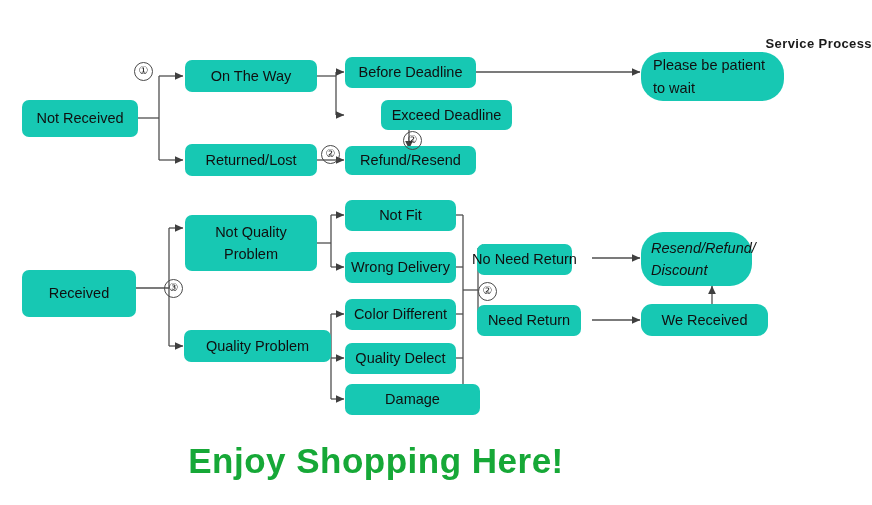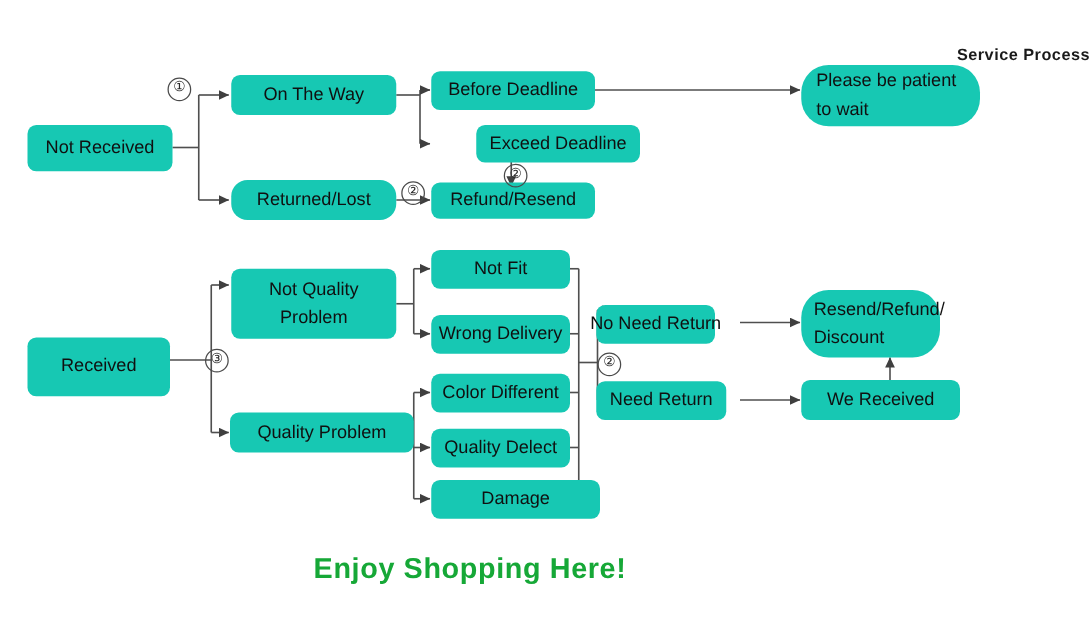--- a/index.html
+++ b/index.html
@@ -64,21 +64,21 @@
     text-align: center;
     background: transparent;
     font-family: "Liberation Serif", serif;
   }
   .footer {
     position: absolute;
     left: 0;
     top: 441px;
     width: 752px;
     text-align: center;
-    font-size: 23px;
+    font-size: 35px;
     font-weight: bold;
     color: #16a837;
     letter-spacing: 0.5px;
   }
 </style>
 </head>
 <body>
 
 <div id="canvas">
 
@@ -145,21 +145,21 @@
   </svg>
 
   <div class="node" style="left:22px; top:100px; width:116px; height:37px;">
     <span class="ln">Not Received</span>
   </div>
 
   <div class="node" style="left:185px; top:60px; width:132px; height:32px;">
     <span class="ln">On The Way</span>
   </div>
 
-  <div class="node" style="left:185px; top:144px; width:132px; height:32px;border-radius:13px;">
+  <div class="node" style="left:185px; top:144px; width:132px; height:32px;">
     <span class="ln">Returned/Lost</span>
   </div>
 
   <div class="node" style="left:345px; top:57px; width:131px; height:31px;">
     <span class="ln">Before Deadline</span>
   </div>
 
   <div class="node" style="left:345px; top:100px; width:131px; height:30px;margin-left:36px;">
     <span class="ln">Exceed Deadline</span>
   </div>
@@ -207,26 +207,26 @@
   </div>
 
   <div class="node" style="left:477px; top:244px; width:95px; height:31px;">
     <span class="ln">No Need Return</span>
   </div>
 
   <div class="node" style="left:477px; top:305px; width:104px; height:31px;">
     <span class="ln">Need Return</span>
   </div>
 
-  <div class="node two-line" style="left:641px; top:232px; width:111px; height:54px; justify-content:center; padding-left:10px;">
+  <div class="node two-line" style="left:641px; top:232px; width:111px; height:54px; justify-content:center; padding-left:10px;font-style:italic;">
     <span class="ln">Resend/Refund/</span>
     <span class="ln">Discount</span>
   </div>
 
-  <div class="node" style="left:641px; top:304px; width:127px; height:32px;">
+  <div class="node" style="left:641px; top:304px; width:127px; height:32px;border-radius:11px;">
     <span class="ln">We Received</span>
   </div>
 
   <div class="marker" style="left:134px; top:62px;">①</div>
   <div class="marker" style="left:321px; top:145px;">②</div>
   <div class="marker" style="left:403px; top:131px;">②</div>
   <div class="marker" style="left:164px; top:279px;">③</div>
   <div class="marker" style="left:478px; top:282px;">②</div>
 
   <div class="footer">Enjoy Shopping Here!</div>

